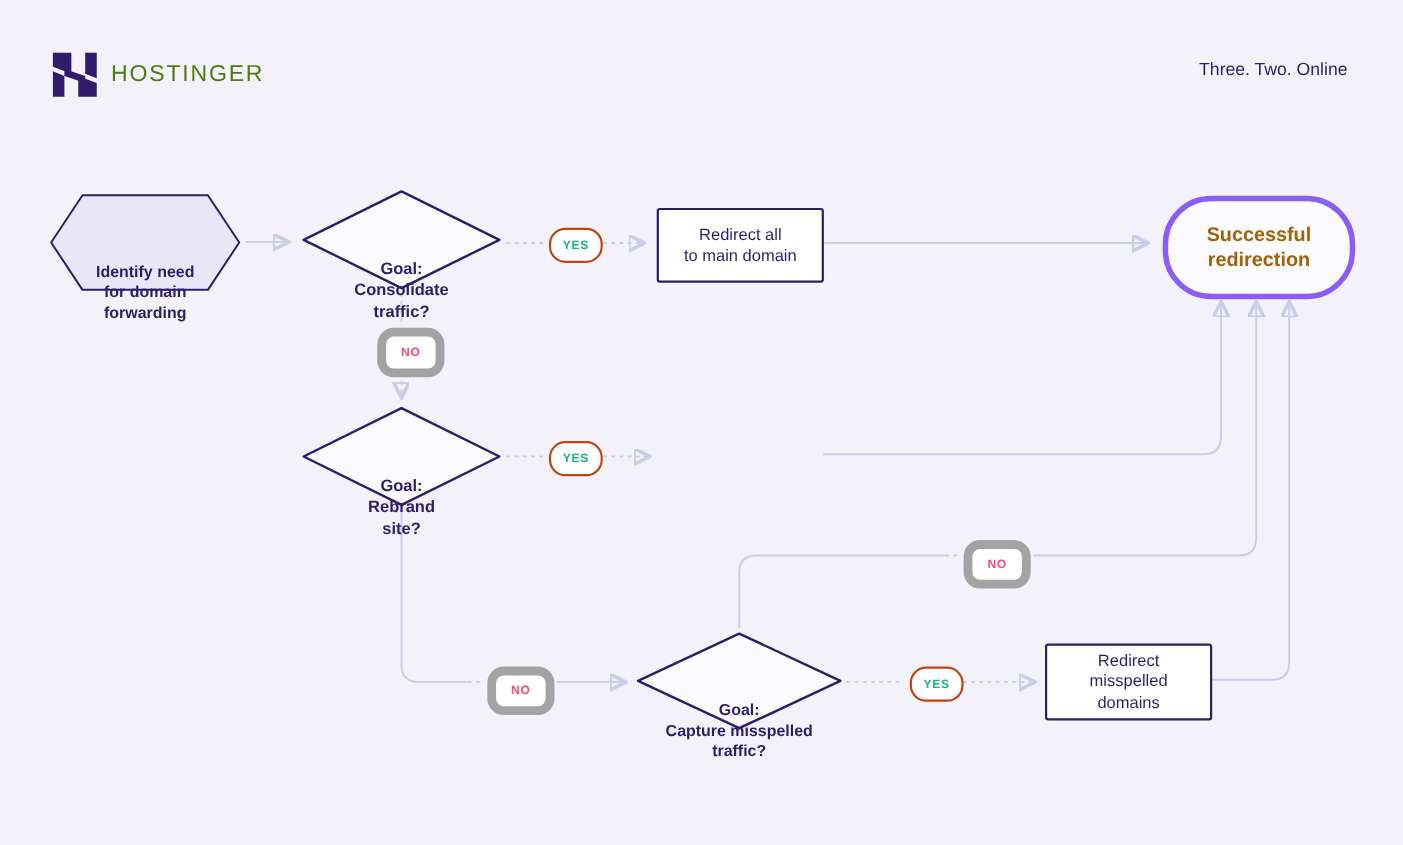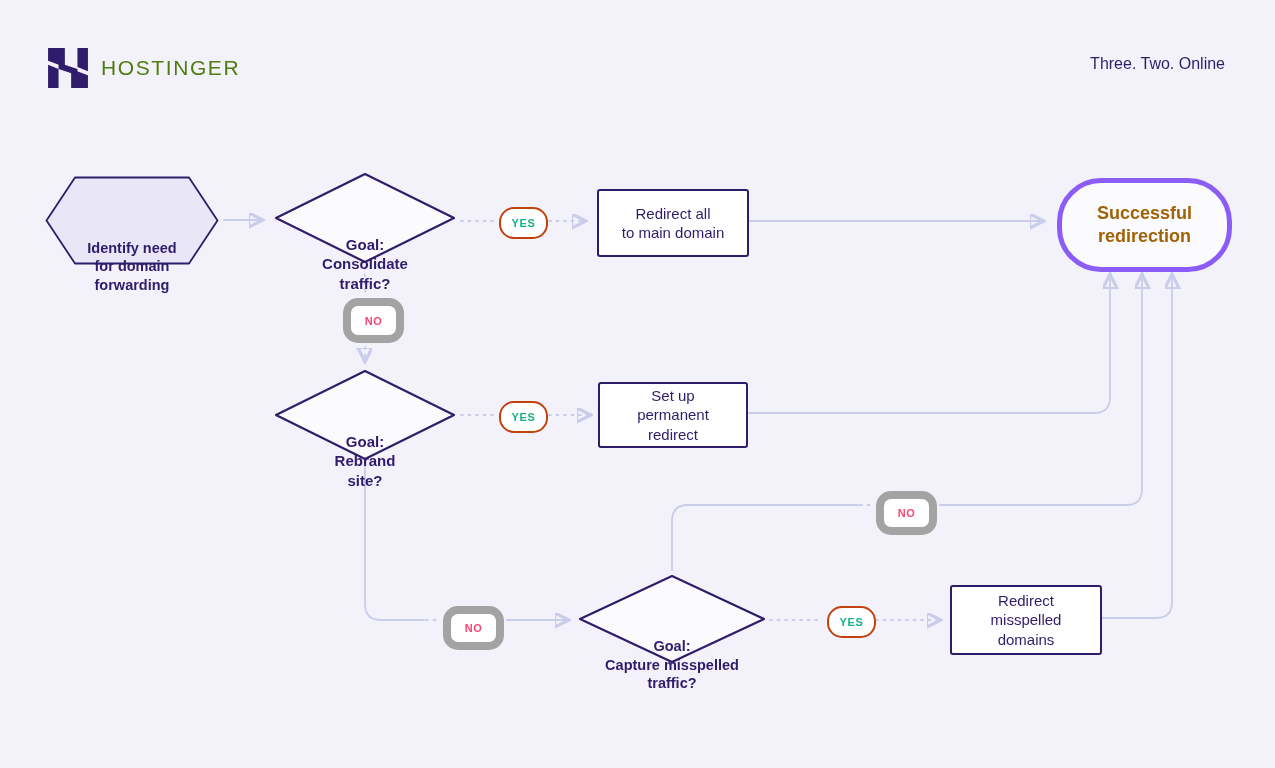--- a/index.html
+++ b/index.html
@@ -143,23 +143,20 @@
     <svg width="182" height="92" viewBox="0 0 182 92">
       <polygon points="91,2 180,46 91,90 2,46" fill="#FBFBFE" stroke="#2F1C6A" stroke-width="2.2" stroke-linejoin="round"></polygon>
     </svg>
     <div class="node-label">Goal:
 Rebrand
 site?</div>
   </div>
 
   <div class="pill yes" style="left:499px;top:401px;width:45px;height:28px;">YES</div>
 
-  <div class="proc" style="left:598px;top:382px;width:146px;height:62px;">Set up
-permanent
-redirect</div>
 
   <div class="pill no" style="left:443px;top:606px;width:45px;height:28px;">NO</div>
 
   <div class="node" style="left:578px;top:574px;width:188px;height:90px;">
     <svg width="188" height="90" viewBox="0 0 188 90">
       <polygon points="94,2 186,45 94,88 2,45" fill="#FBFBFE" stroke="#2F1C6A" stroke-width="2.2" stroke-linejoin="round"></polygon>
     </svg>
     <div class="node-label" style="font-size:14.5px;">Goal:
 Capture misspelled
 traffic?</div>

